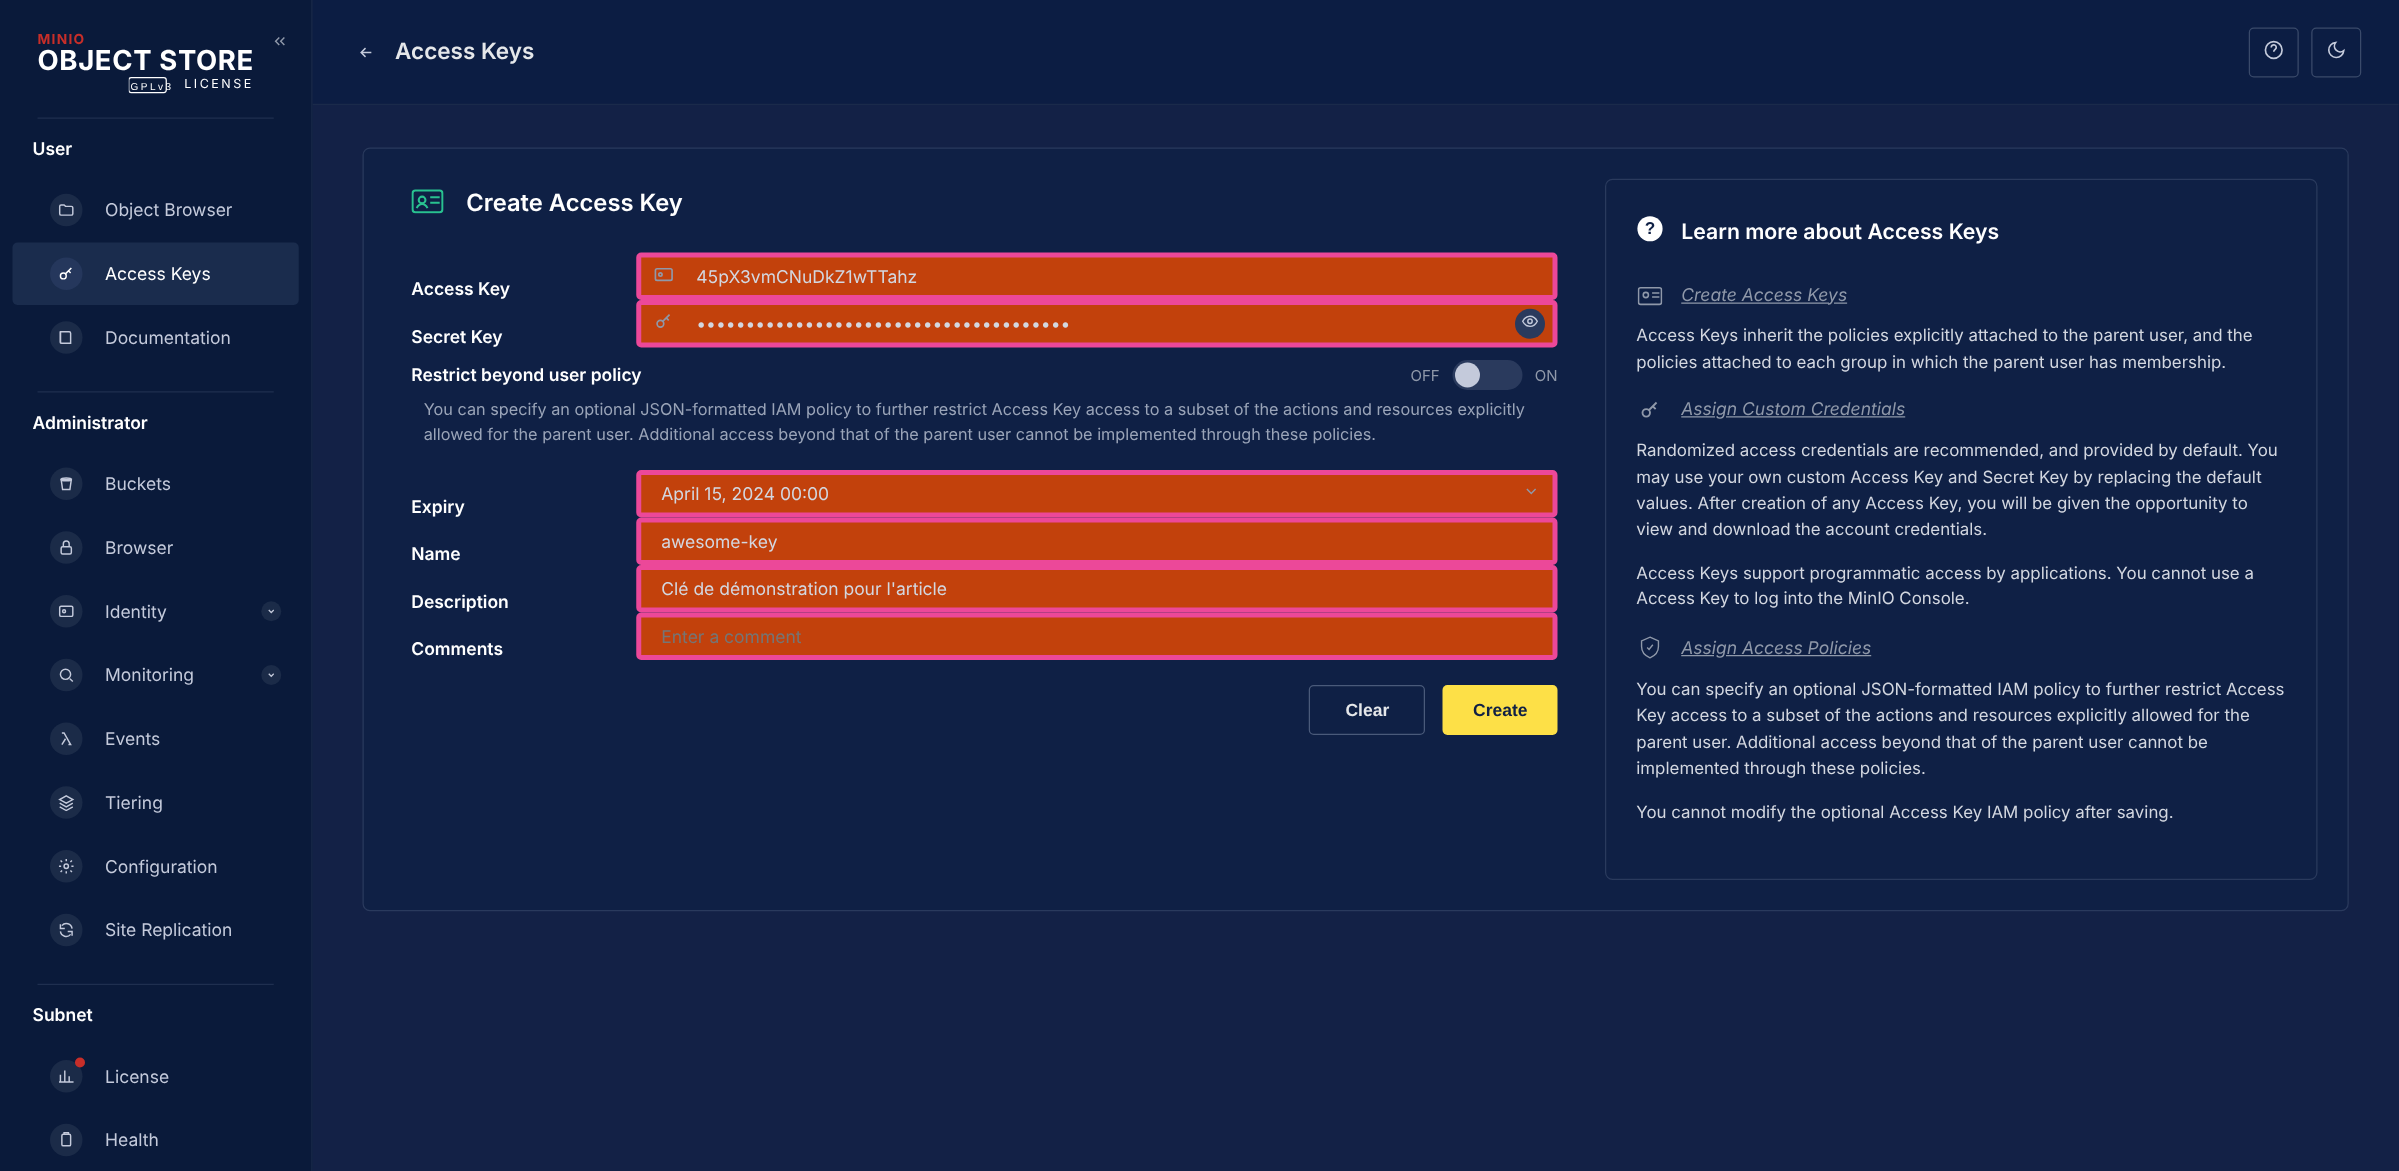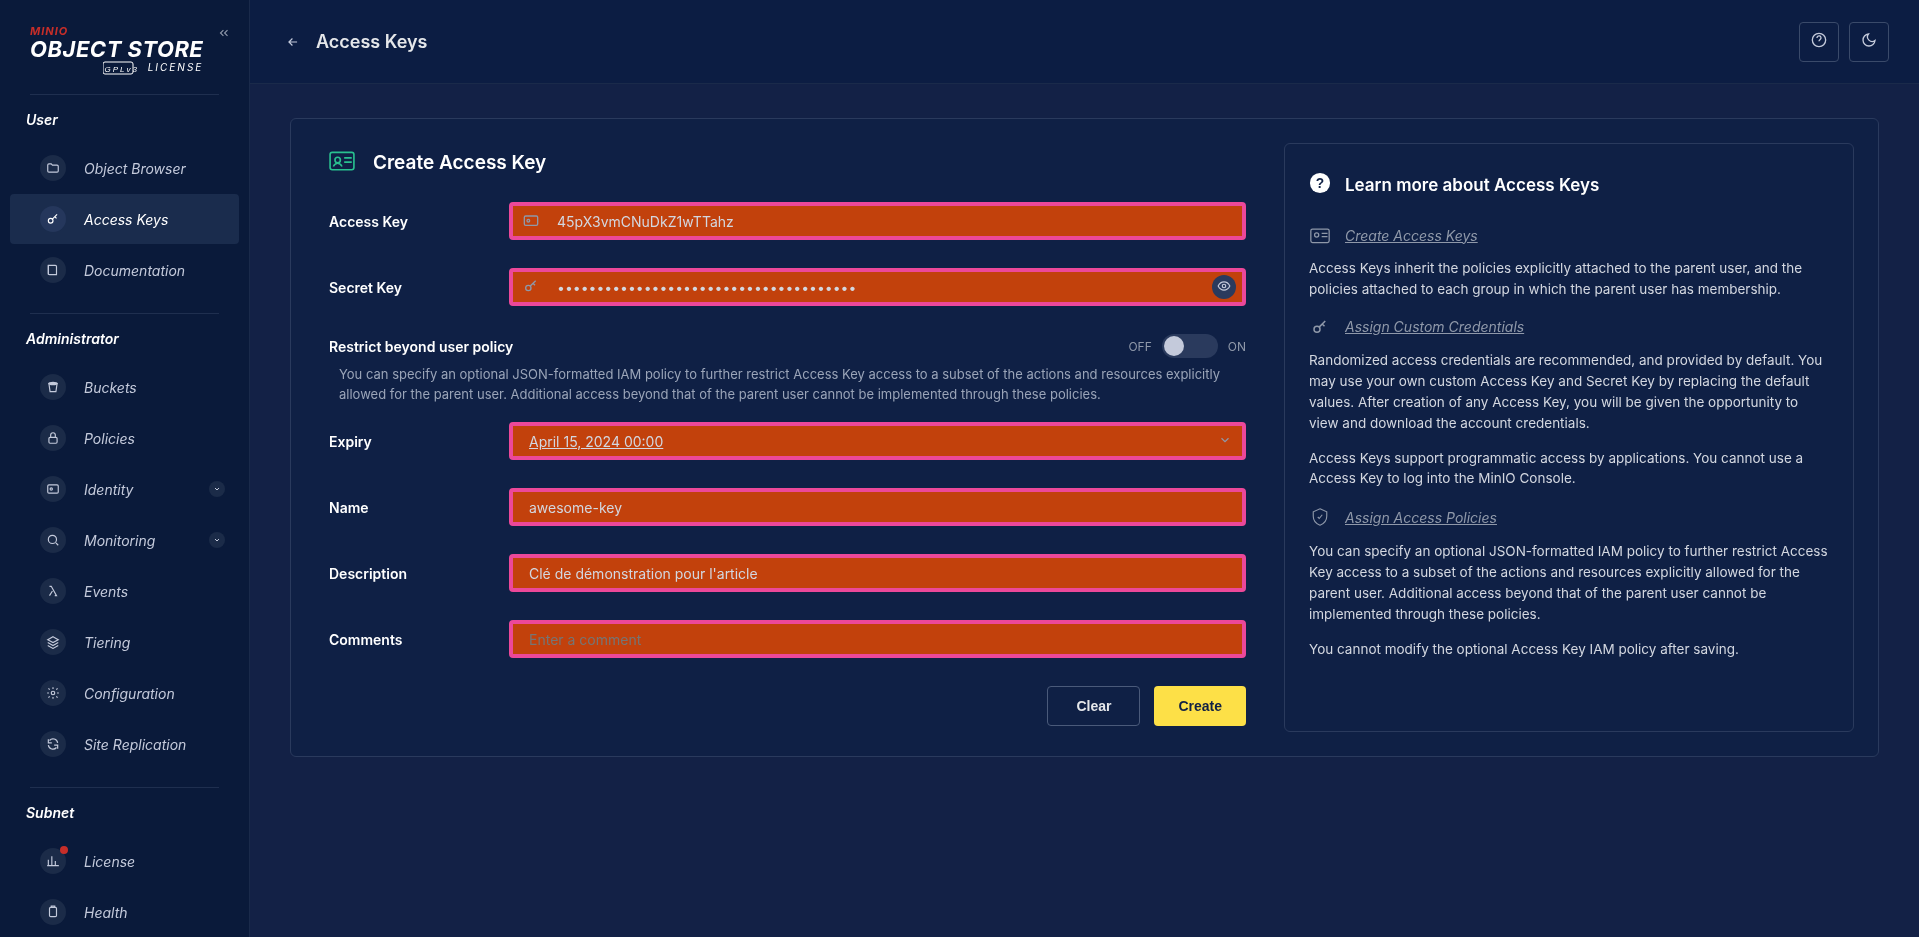--- a/index.html
+++ b/index.html
@@ -10,21 +10,20 @@
   width: 1919px; 
   font-size: 14px;
 }
 .app { display: flex; min-height: 937px; }
 .sidebar {
   width: 250px;
   background: #0a1a3a;
   border-right: 1px solid #1a2a4a;
   padding: 14px 0 0 0;
   position: relative;
-  font-style: italic;
 }
 .logo-row { display: flex; align-items: flex-start; justify-content: space-between; padding: 10px 16px 0 30px; }
 .logo-text .minio { color: #c72e29; font-weight: 700; letter-spacing: 1px; font-size: 11px; }
 .logo-text .obj { color: #fff; font-weight: 700; font-size: 22px; letter-spacing: 0.5px; line-height: 1; }
 .logo-text .lic { text-align: right; color: #fff; font-size: 10px; letter-spacing: 2px; }
 .logo-text .lic svg { vertical-align: middle; }
 .collapse-btn { color: #8f98a9; cursor: pointer; padding: 2px; }
 .sidebar hr { border: none; border-top: 1px solid #1f2f4f; margin: 18px 30px 16px 30px; }
 .sect-title { color: #fff; font-weight: 600; padding: 0 0 14px 26px; font-size: 14px; }
 .nav { list-style: none; }
@@ -57,21 +56,21 @@
   border: 1px solid #2a3a5d; border-radius: 6px; background: #0f2045;
   display: flex;
 }
 .form-pane { flex: 1; padding: 30px 38px 30px 38px; }
 .info-pane {
   width: 570px; margin: 24px 24px 24px 0; border: 1px solid #2a3a5d;
   border-radius: 6px; padding: 28px 24px 28px 24px;
 }
 .form-title { display: flex; align-items: center; gap: 18px; font-size: 19px; font-weight: 600; margin-bottom: 26px; color: #fff; }
 .form-title-ico { color: #29c190; }
-.row { display: flex; align-items: center; margin-bottom: 28px; }
+.row { display: flex; align-items: flex-end; margin-bottom: 0; }
 .label { width: 180px; color: #fff; font-weight: 600; font-size: 14px; }
 .field-wrap { flex: 1; position: relative; display: flex; align-items: center; }
 .field {
   width: 100%; height: 38px;
   background: #c2410c; border: 4px solid #ec4899; border-radius: 4px;
   color: #d3d7e0; padding: 0 14px 0 44px; font-size: 14px; font-family: inherit;
 }
 .field.noicon { padding-left: 16px; }
 .field-left-ico { position: absolute; left: 14px; color: #8f98a9; }
 .field-right-ico { position: absolute; right: 10px; width: 24px; height: 24px; border-radius: 50%; background: #2a3a5d; display: inline-flex; align-items: center; justify-content: center; cursor: pointer; }
@@ -174,21 +173,21 @@
         </li>
       <li>
           <span class="ico-wrap">
             <span class="ico">
               <svg width="14" height="14" viewBox="0 0 24 24" fill="none" stroke="currentColor" stroke-width="2">
                 <rect x="5" y="11" width="14" height="10" rx="2"></rect>
                 <path d="M8 11V7a4 4 0 018 0v4"></path>
               </svg>
             </span>
           </span>
-          <span>Policies</span>
+          <span>Browser</span>
         </li>
       <li>
           <span class="ico-wrap">
             <span class="ico">
               <svg width="14" height="14" viewBox="0 0 24 24" fill="none" stroke="currentColor" stroke-width="2">
                 <rect x="3" y="5" width="18" height="14" rx="2"></rect>
                 <circle cx="9" cy="12" r="2"></circle>
               </svg>
             </span>
           </span>
@@ -359,21 +358,21 @@
                   <div class="knob"></div>
                 </div>
               <span>ON</span>
             </div>
           </div>
           <div class="restrict-desc">You can specify an optional JSON-formatted IAM policy to further restrict Access Key access to a subset of the actions and resources explicitly allowed for the parent user. Additional access beyond that of the parent user cannot be implemented through these policies.</div>
 
           <div class="row">
             <div class="label">Expiry</div>
             <div class="field-wrap select">
-              <div class="field noicon" style="display:flex;align-items:center;text-decoration:underline;">April 15, 2024 00:00</div>
+              <div class="field noicon" style="display:flex;align-items:center;">April 15, 2024 00:00</div>
               <span class="chev-ico"><svg width="14" height="14" viewBox="0 0 24 24" fill="none" stroke="currentColor" stroke-width="2">
                     <path d="M6 9l6 6 6-6"></path>
                   </svg></span>
             </div>
           </div>
 
           <div class="row">
             <div class="label">Name</div>
             <div class="field-wrap">
                 <input class="field noicon" value="awesome-key" style="">

